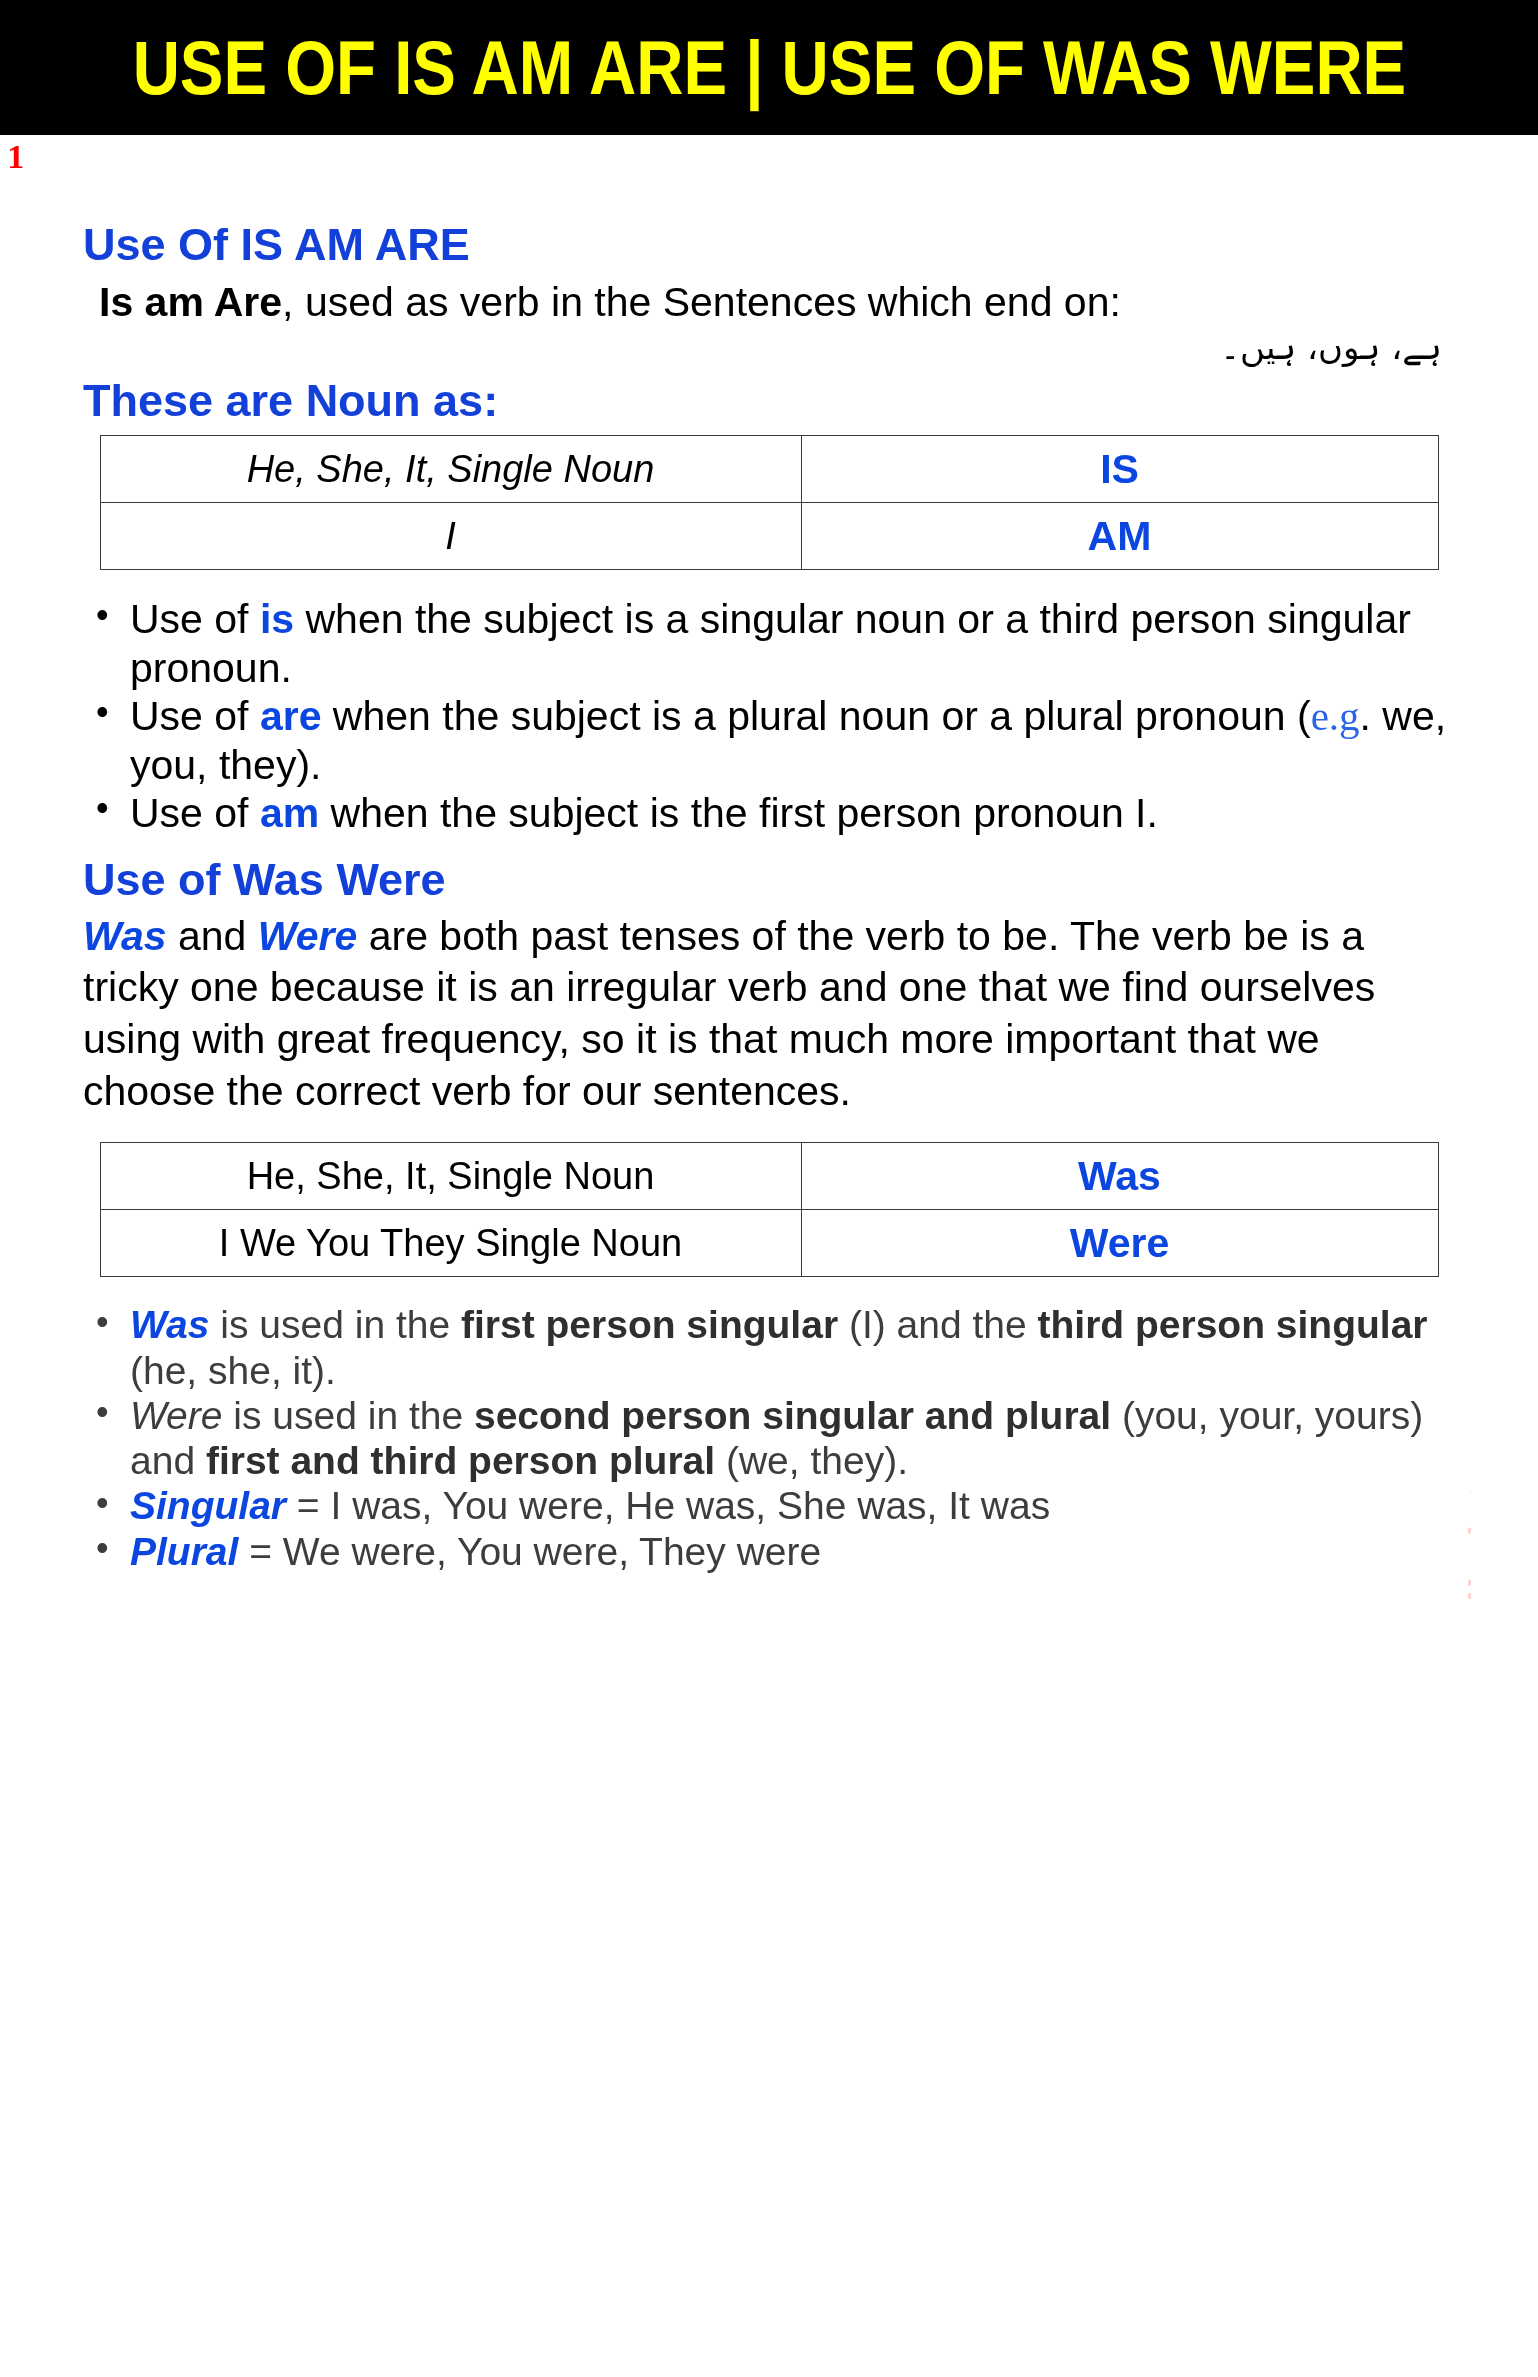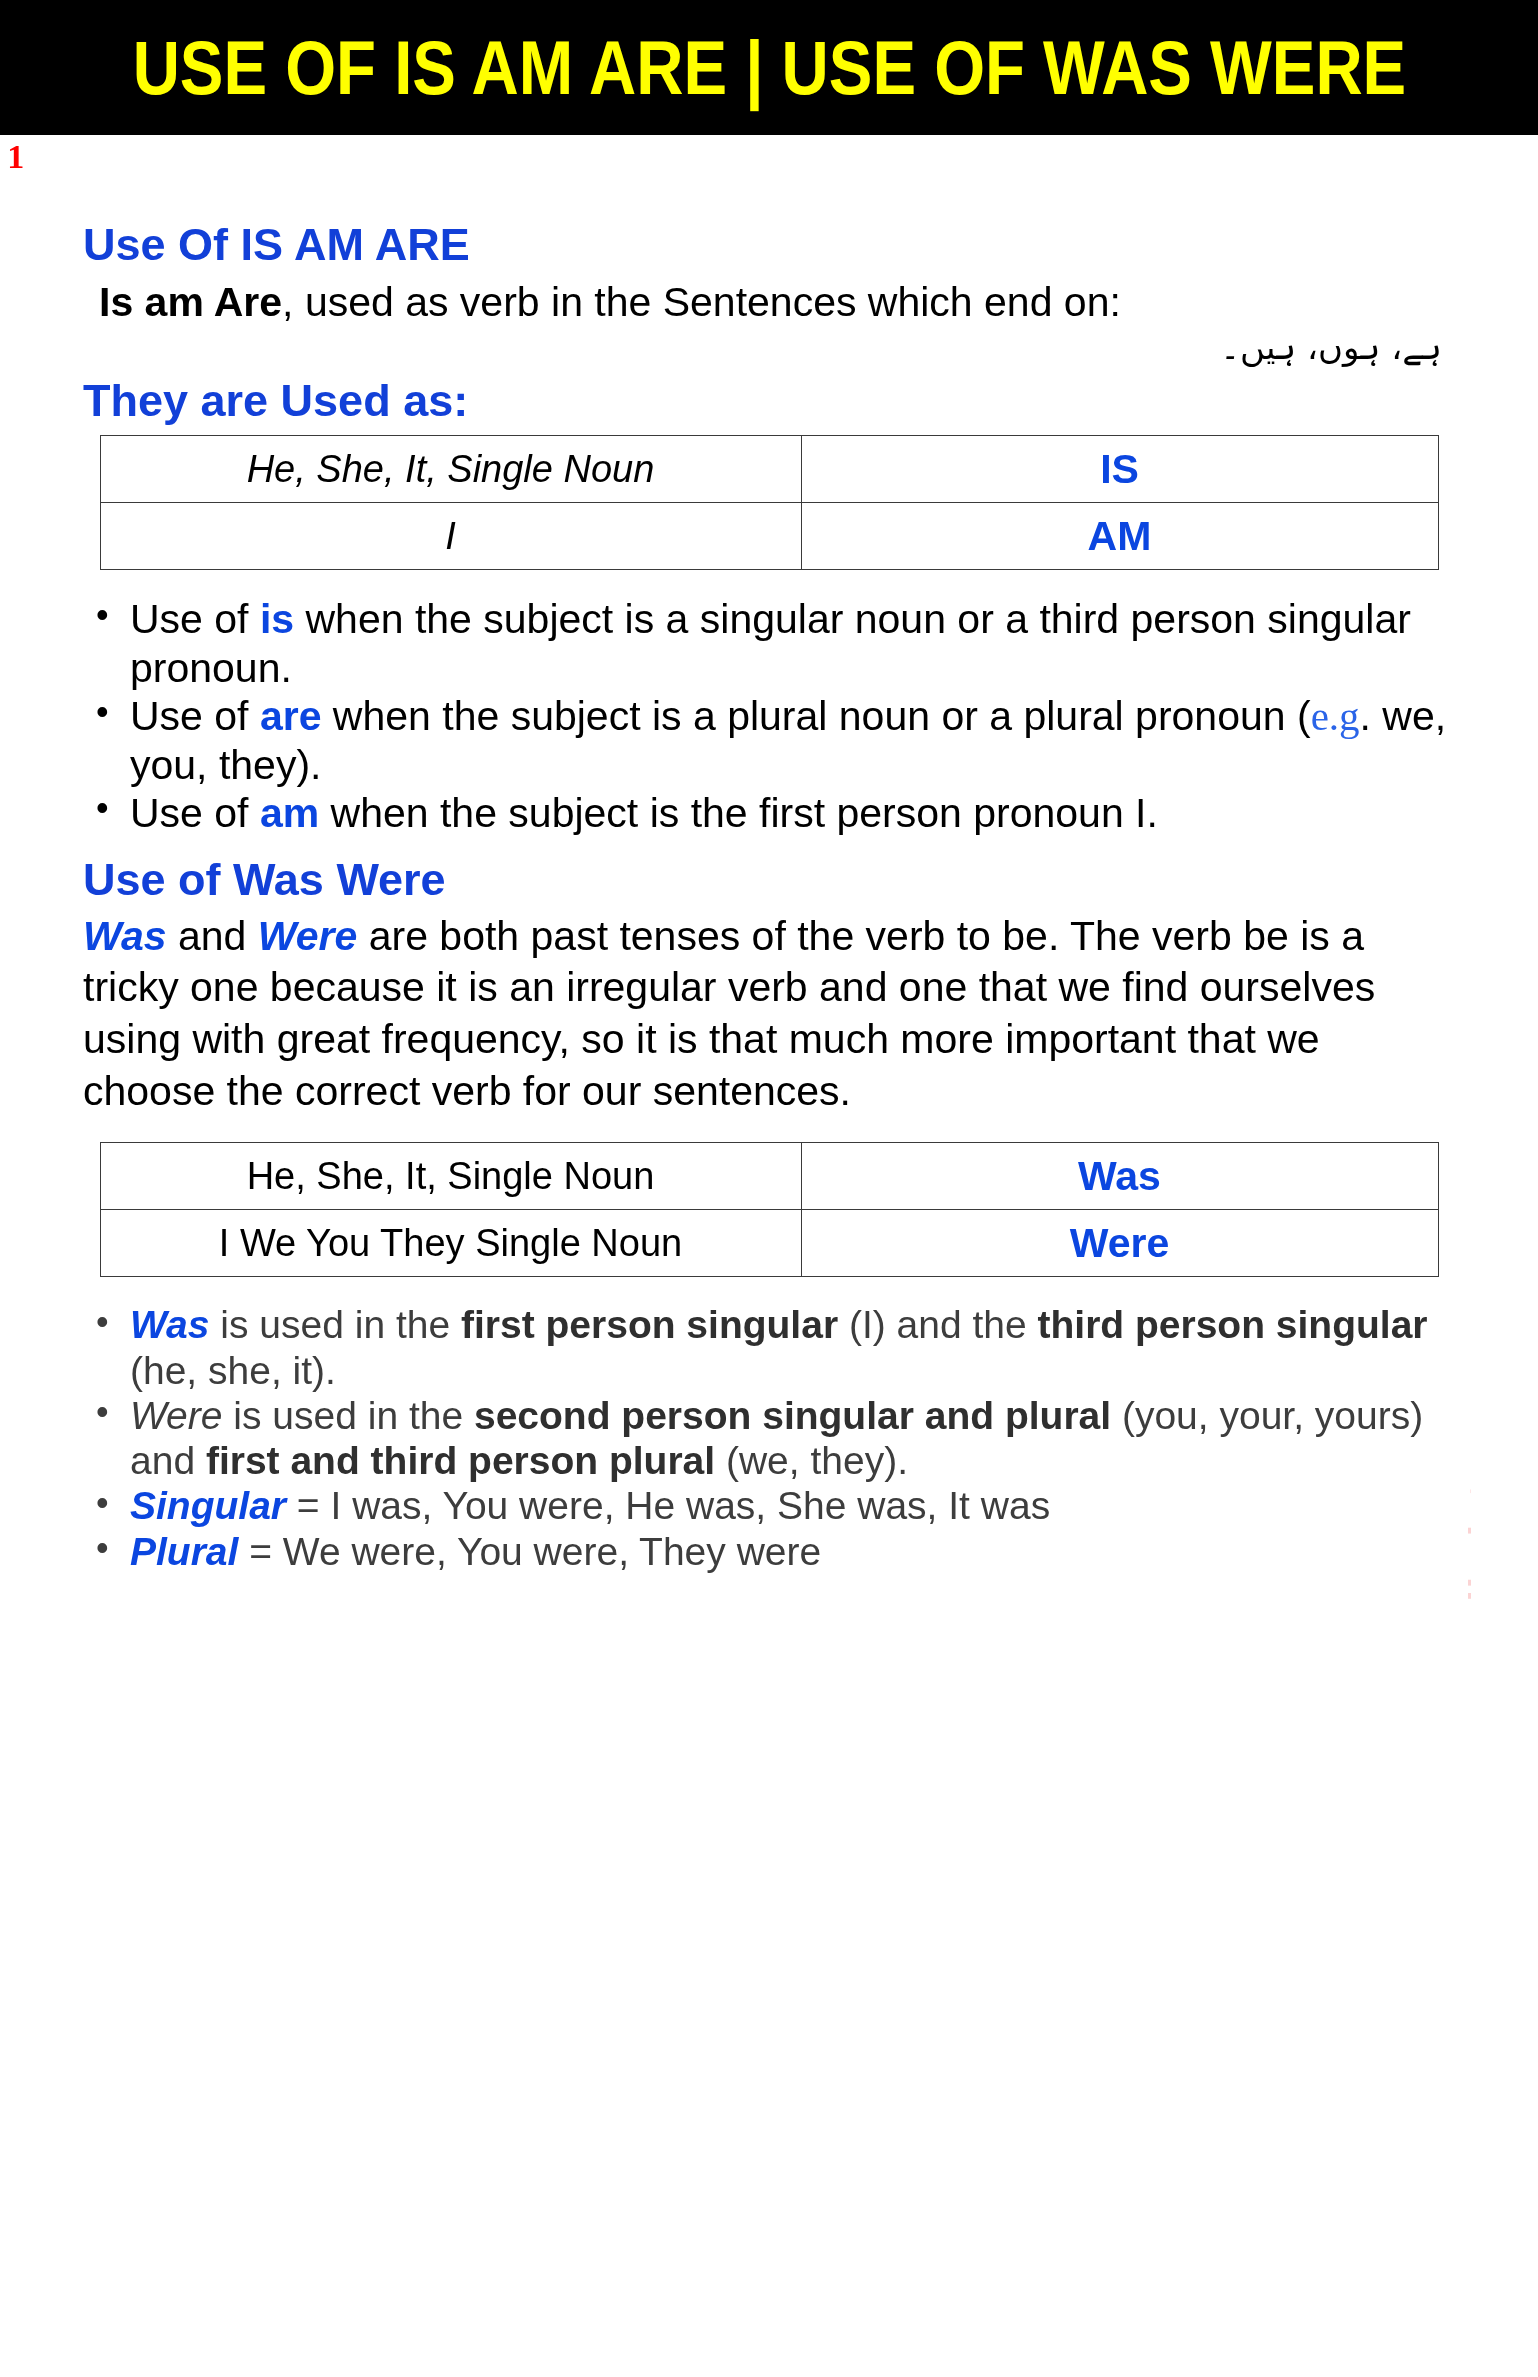--- a/index.html
+++ b/index.html
@@ -214,21 +214,21 @@
         <div class="sp-14"></div>
 
         <div class="lead" style="padding-left:16px;">
           <b>Is am Are</b><span>,  used as verb in the Sentences which end on:</span>
         </div>
 
         <div class="urdu">ہے، ہوں، ہیں۔</div>
 
         <div class="sp-14"></div>
 
-        <h2 class="heading">They are Used as:</h2>
+        <h2 class="heading">These are Noun as:</h2>
 
         <div class="sp-14"></div>
 
         <table class="vtable">
           <tbody>
             <tr>
               <td class="col-left italic">He, She, It, Single Noun</td>
               <td class="col-right">IS</td>
             </tr>
             <tr>

